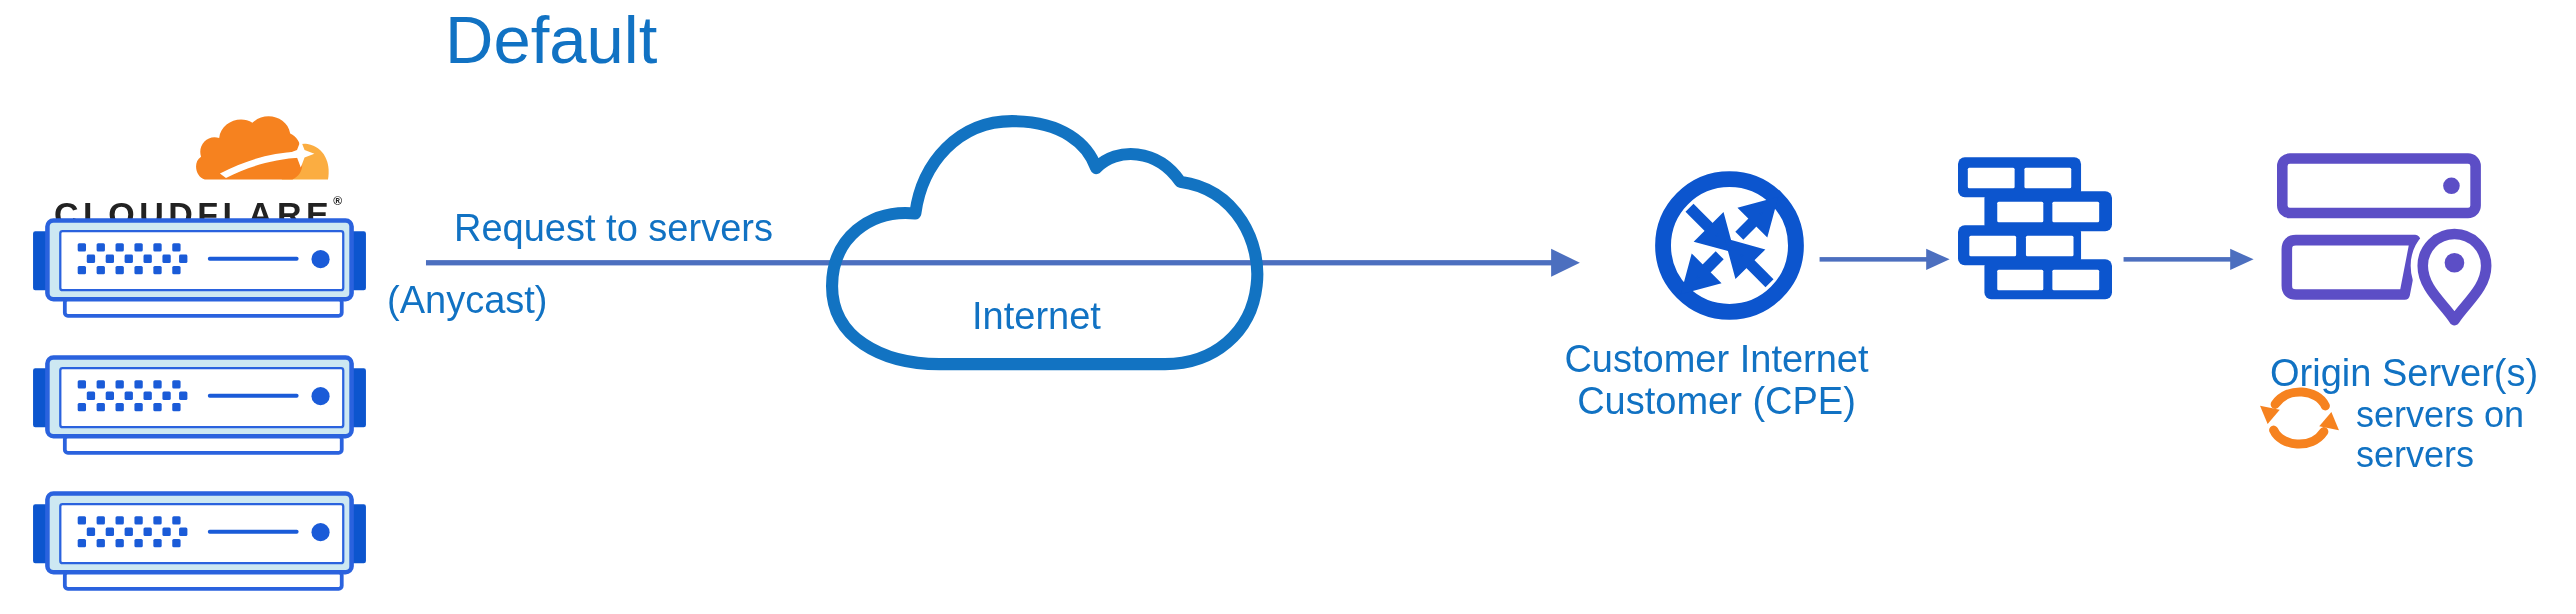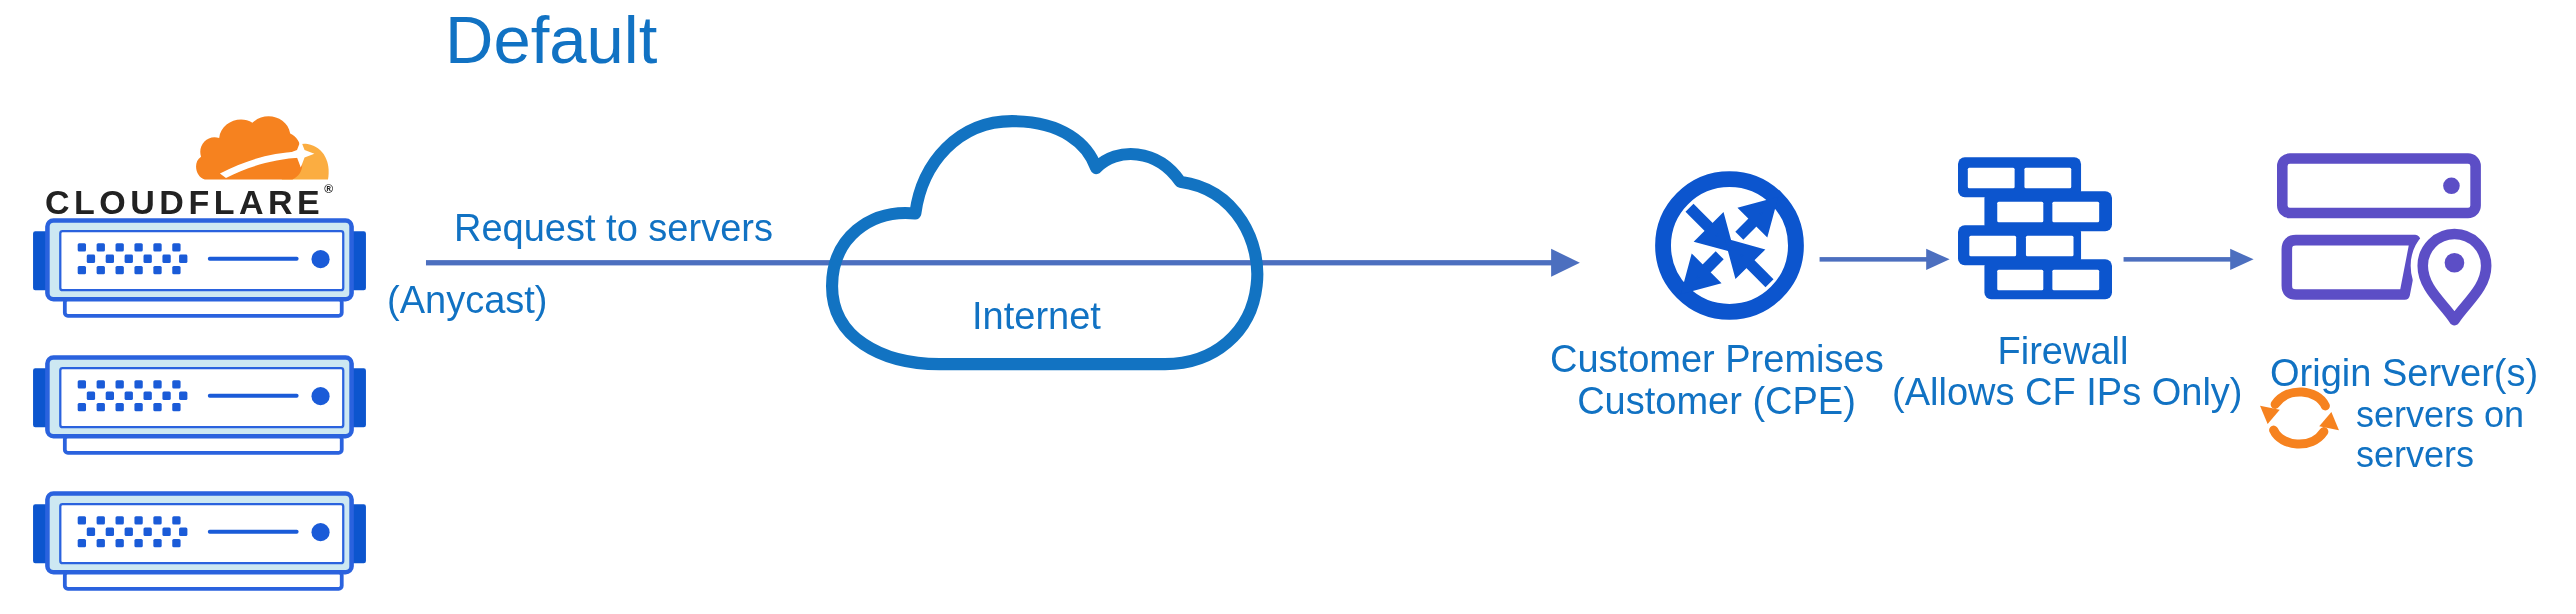--- a/index.html
+++ b/index.html
@@ -17,21 +17,21 @@
   }
   html,body{margin:0;padding:0;background:#fff;}
   #stage{
     position:relative;width:2576px;height:614px;overflow:hidden;background:#fff;
     font-family:"Liberation Sans", sans-serif;
   }
   .abs{position:absolute;}
   .lbl{color:var(--text-blue);font-size:38px;line-height:42px;white-space:nowrap;}
   .center{text-align:center;}
   #title{left:445px;top:1.5px;font-size:67px;line-height:76px;font-weight:500;color:var(--text-blue);}
-  #wordmark{left:45px;top:182px;width:306px;font-size:34px;font-weight:700;
+  #wordmark{left:45px;top:194px;width:306px;text-align:center;font-size:34px;font-weight:700;
             letter-spacing:4.5px;color:var(--wordmark);white-space:nowrap;}
   #wordmark sup{font-size:12px;letter-spacing:0;vertical-align:21px;}
   #request-label{left:454px;top:207px;width:303px;}
   #cfip-label{left:387px;top:278px;line-height:45px;}
   #internet-label{left:938px;top:295px;width:197px;}
   #cpe-label{left:1550px;top:338px;width:333px;}
   #firewall-label{left:1892px;top:331px;width:342px;line-height:41px;}
   #origin-label{left:2270px;top:352px;width:236px;}
   #cloudflared-label{left:2356px;top:395px;font-size:36px;line-height:40px;text-align:left;}
   svg{display:block;}
@@ -177,21 +177,21 @@
         <polygon points="96,99 88.2,70 67,91.2"></polygon>
       <line x1="153" y1="150" x2="122" y2="119"></line>
         <polygon points="104,101 133,109 111.8,130"></polygon>
       <line x1="113" y1="87" x2="136" y2="64"></line>
         <polygon points="154,46 146.2,75 125,53.8"></polygon>
       <line x1="87" y1="113" x2="68" y2="132"></line>
         <polygon points="46,154 53.8,125 75,146.2"></polygon>
     </g>
   </svg>
   <div class="abs lbl center" id="cpe-label">
-    <div>Customer Premises</div>
+    <div>Customer Internet</div>
     <div>Customer (CPE)</div>
   </div>
 
   <svg class="abs" style="left:1958px;top:157px;" width="154" height="144" viewBox="0 0 204 190">
     <g fill="var(--icon-blue)">
       <rect x="0" y="0" width="163" height="53" rx="9"></rect>
       <rect x="35" y="45" width="169" height="53" rx="9"></rect>
       <rect x="0" y="90" width="163" height="53" rx="9"></rect>
       <rect x="35" y="135" width="169" height="53" rx="9"></rect>
     </g>
@@ -199,24 +199,20 @@
       <rect x="13" y="14" width="62" height="27" rx="2"></rect>
         <rect x="88" y="14" width="62" height="27" rx="2"></rect>
       <rect x="52" y="59" width="61" height="27" rx="2"></rect>
         <rect x="125" y="59" width="62" height="27" rx="2"></rect>
       <rect x="15" y="104" width="62" height="27" rx="2"></rect>
         <rect x="90" y="104" width="63" height="27" rx="2"></rect>
       <rect x="52" y="149" width="61" height="27" rx="2"></rect>
         <rect x="125" y="149" width="62" height="27" rx="2"></rect>
     </g>
   </svg>
-  <div class="abs lbl center" id="firewall-label">
-    <div>Firewall</div>
-    <div>(Allows CF IPs Only)</div>
-  </div>
 
   <svg class="abs" style="left:2273px;top:148px;" width="227" height="185" viewBox="0 0 300 245">
     <rect x="12" y="14" width="256" height="72" rx="10" fill="none" stroke="var(--purple)" stroke-width="14"></rect>
     <circle cx="236" cy="50" r="11" fill="var(--purple)"></circle>
     <path d="M30 122 L188 122 L174 194 L30 194 Q18 194 18 182 L18 134 Q18 122 30 122 Z" fill="none" stroke="var(--purple)" stroke-width="14" stroke-linejoin="round"></path>
     <path d="M240 228 C226 206 198 186 198 156 A42 42 0 1 1 282 156 C282 186 254 206 240 228 Z" fill="#ffffff" stroke="#ffffff" stroke-width="32" stroke-linejoin="round"></path>
     <path d="M240 228 C226 206 198 186 198 156 A42 42 0 1 1 282 156 C282 186 254 206 240 228 Z" fill="#ffffff" stroke="var(--purple)" stroke-width="14" stroke-linejoin="round"></path>
     <circle cx="240" cy="152" r="13" fill="var(--purple)"></circle>
   </svg>
   <div class="abs lbl center" id="origin-label">Origin Server(s)</div>

